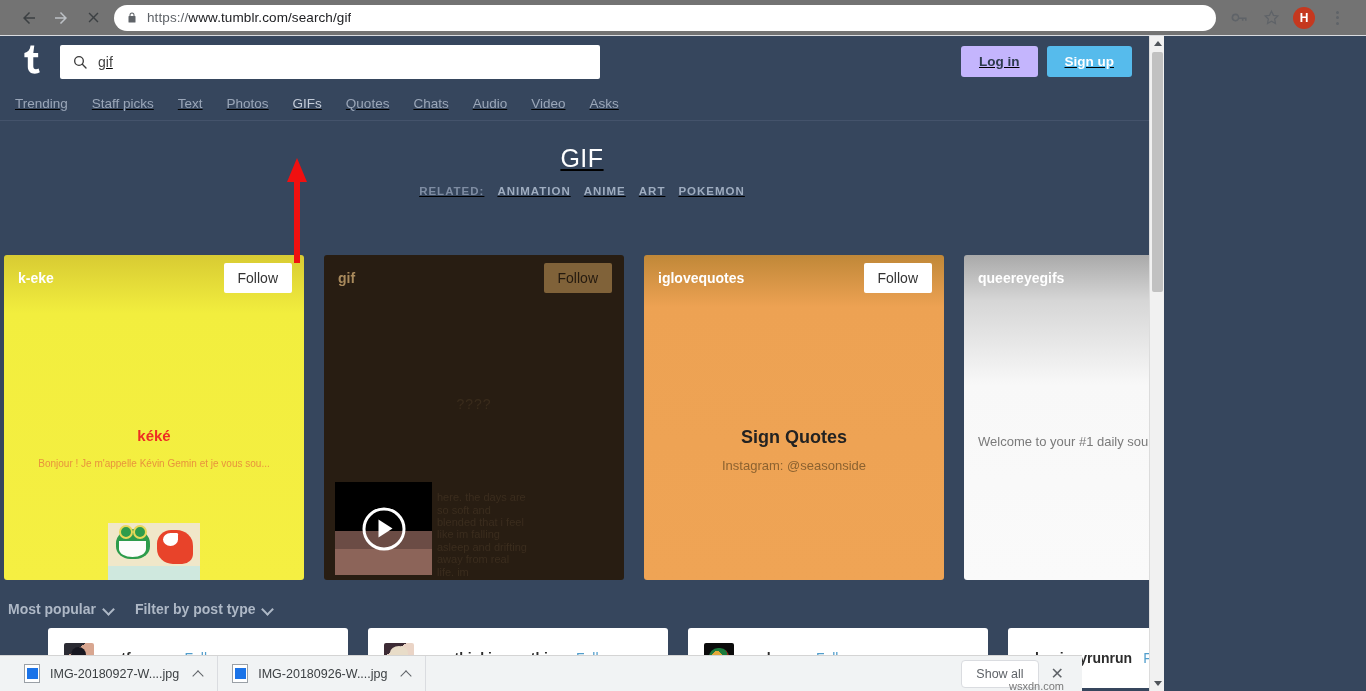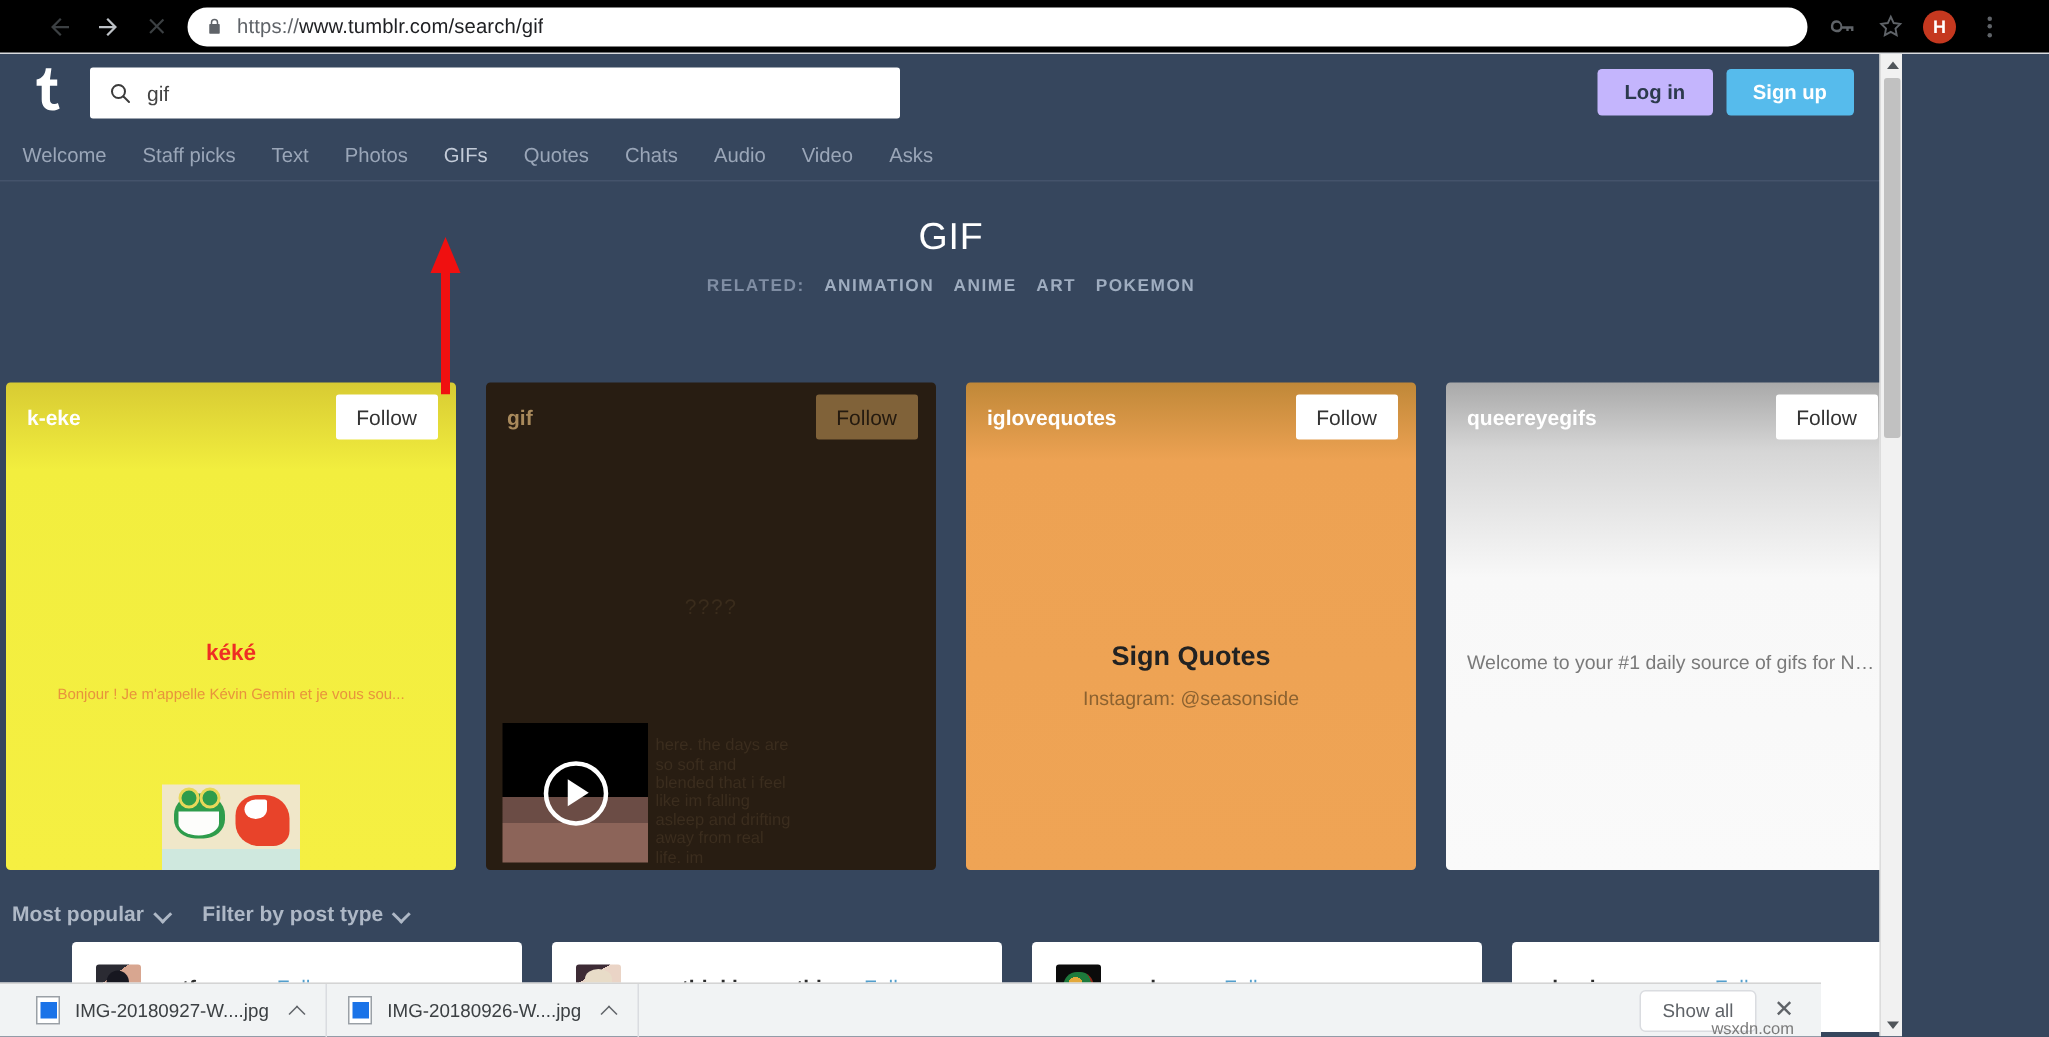--- a/index.html
+++ b/index.html
@@ -6,23 +6,23 @@
   html, body {
     width: 1366px; height: 691px;
     font-family: "Liberation Sans", sans-serif;
     overflow: hidden;
     background: #36465d;
   }
 
   
   .browser-bar {
     height: 36px; width: 1366px;
-    background: #000000;
-    display: flex; align-items: center;
-    padding: 0 25px;
+    background: #737373;
+    display: flex; align-items: center;
+    padding: 0 14px;
     border-bottom: 1px solid #dadce0;
   }
   .nav-btns { display: flex; align-items: center; gap: 2px; }
   .nav-btn {
     width: 30px; height: 30px;
     display: flex; align-items: center; justify-content: center;
     border-radius: 50%;
   }
   .nav-btn svg { display: block; }
   .omnibox {
@@ -52,23 +52,24 @@
     font-size: 12px; font-weight: bold;
     display: flex; align-items: center; justify-content: center;
     margin: 0 5px;
   }
   .kebab { display: flex; flex-direction: column; gap: 2.5px; align-items: center; }
   .kebab i { width: 3px; height: 3px; border-radius: 50%; background: #5f6368; display:block; }
 
   
   .viewport {
     position: relative;
-    width: 1268px; height: 655px;
+    width: 1164px; height: 655px;
     background: #36465d;
     overflow: hidden;
+    text-decoration: underline;
   }
 
   
   .tumblr-header {
     height: 51px;
     display: flex; align-items: center;
     padding: 0 14px;
     position: relative;
   }
   .tumblr-logo {
@@ -345,21 +346,21 @@
   .sb-tri-dn { width:0;height:0;border-left:4px solid transparent;border-right:4px solid transparent;border-top:5px solid #50555a; }
   .sb-thumb {
     position: absolute; left: 2px; top: 16px;
     width: 11px; height: 240px;
     background: #c1c1c1; border-radius: 2px;
   }
 
   
   .download-bar {
     position: absolute; bottom: 0; left: 0;
-    width: 1214px; height: 36px;
+    width: 1082px; height: 36px;
     background: #f1f3f4;
     border-top: 1px solid #d4d4d4;
     display: flex; align-items: center;
     padding: 0 10px;
   }
   .dl-item {
     display: flex; align-items: center;
     gap: 10px;
     padding: 0 14px;
     height: 36px;
@@ -469,21 +470,21 @@
       </span>
       <span class="search-value" title="Search Tumblr">gif</span>
     </div>
     <div class="header-actions">
       <div class="btn-login">Log in</div>
       <div class="btn-signup">Sign up</div>
     </div>
   </div>
 
   <div class="nav-tabs">
-    <div class="nav-tab">Welcome</div>
+    <div class="nav-tab">Trending</div>
     <div class="nav-tab">Staff picks</div>
     <div class="nav-tab">Text</div>
     <div class="nav-tab">Photos</div>
     <div class="nav-tab active">GIFs</div>
     <div class="nav-tab">Quotes</div>
     <div class="nav-tab">Chats</div>
     <div class="nav-tab">Audio</div>
     <div class="nav-tab">Video</div>
     <div class="nav-tab">Asks</div>
   </div>

